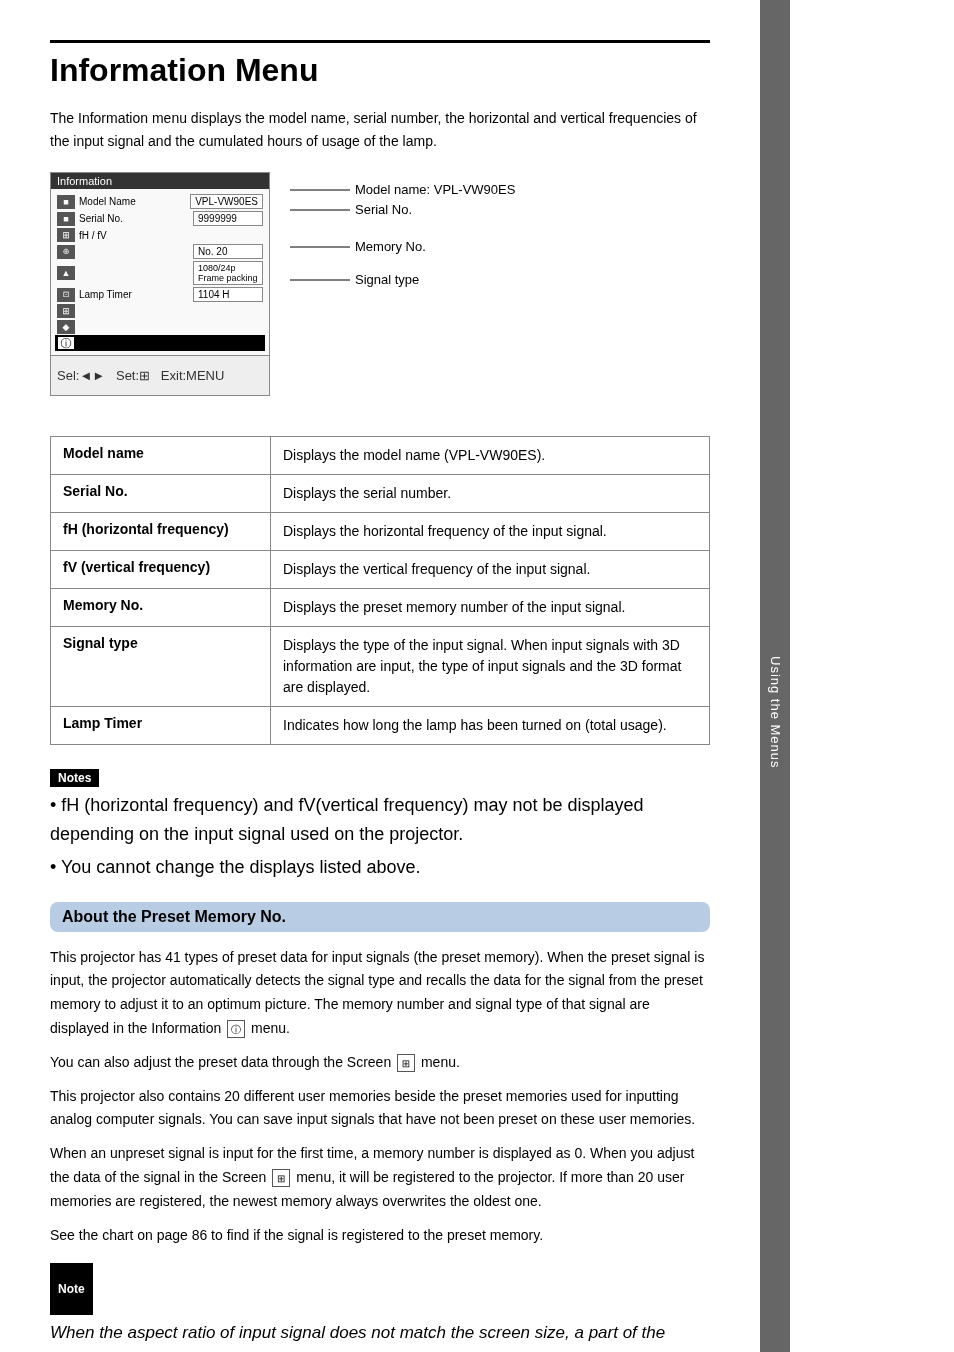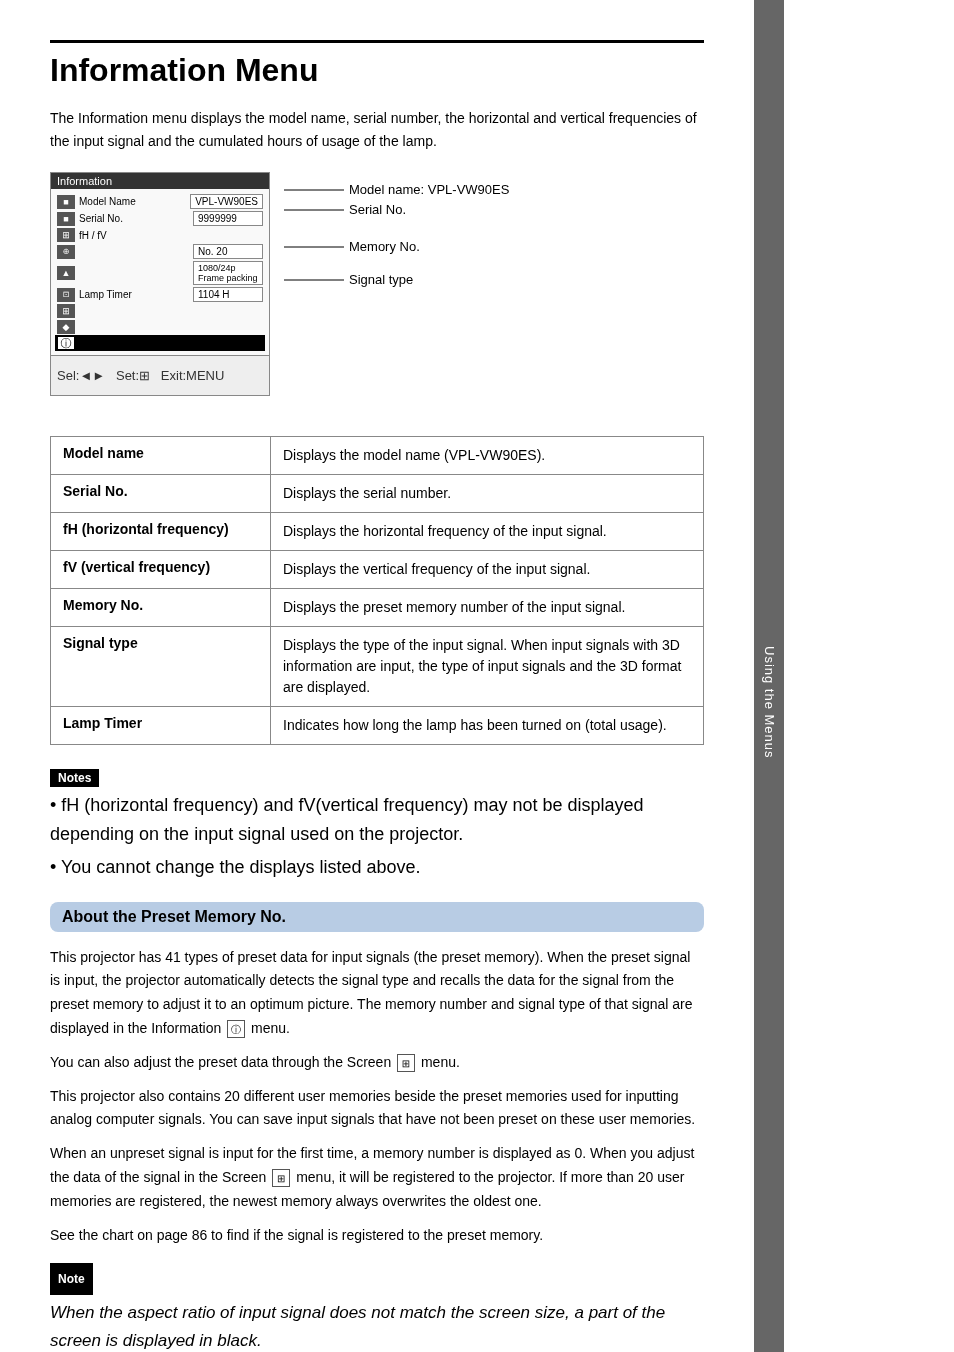--- a/index.html
+++ b/index.html
@@ -57,21 +57,21 @@
       font-size: 14px;
       line-height: 1.6;
       margin-bottom: 20px;
     }
 
     
     .diagram-container {
       display: flex;
       align-items: flex-start;
       margin-bottom: 24px;
-      gap: 14px;
+      gap: 20px;
     }
 
     .menu-mockup {
       border: 1px solid #888;
       background: #f9f9f9;
       min-width: 220px;
       font-size: 11px;
       flex-shrink: 0;
     }
 
@@ -224,21 +224,21 @@
     .note-box {
       margin-top: 16px;
       margin-bottom: 10px;
     }
 
     .note-header {
       background: #000;
       color: #fff;
       font-size: 12px;
       font-weight: bold;
-      padding: 9px 8px;
+      padding: 19px 8px;
       display: inline-block;
       margin-bottom: 4px;
     }
 
     .note-content {
       font-size: 17px;
       line-height: 1.6;
       font-style: italic;
     }
 

